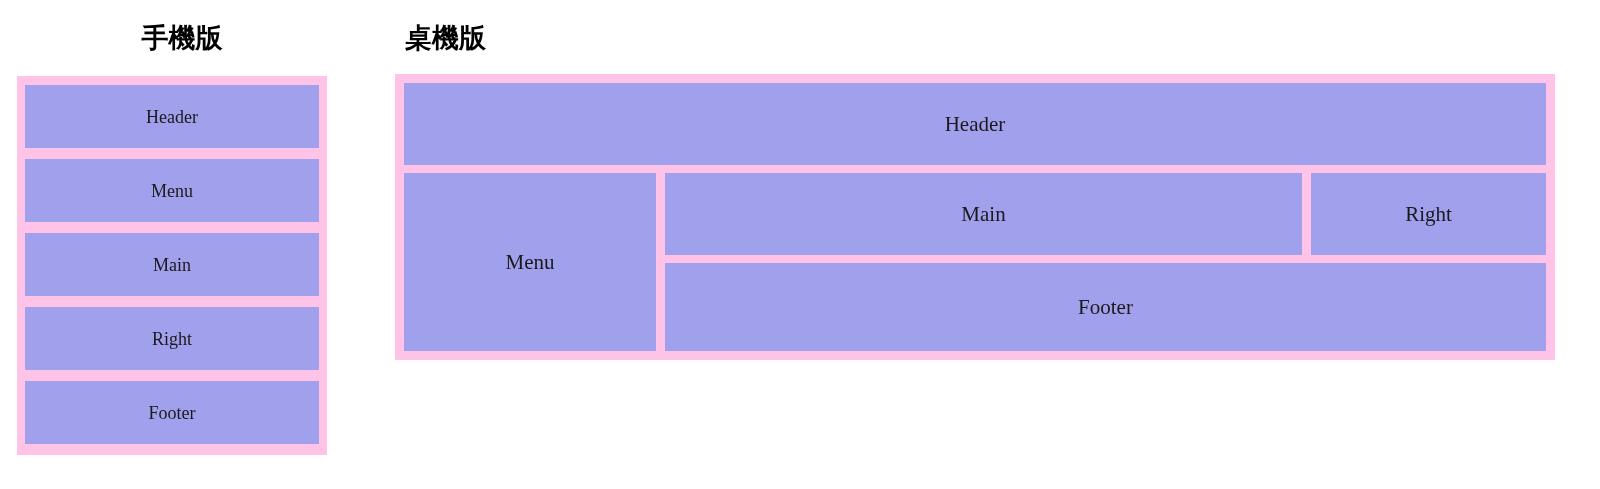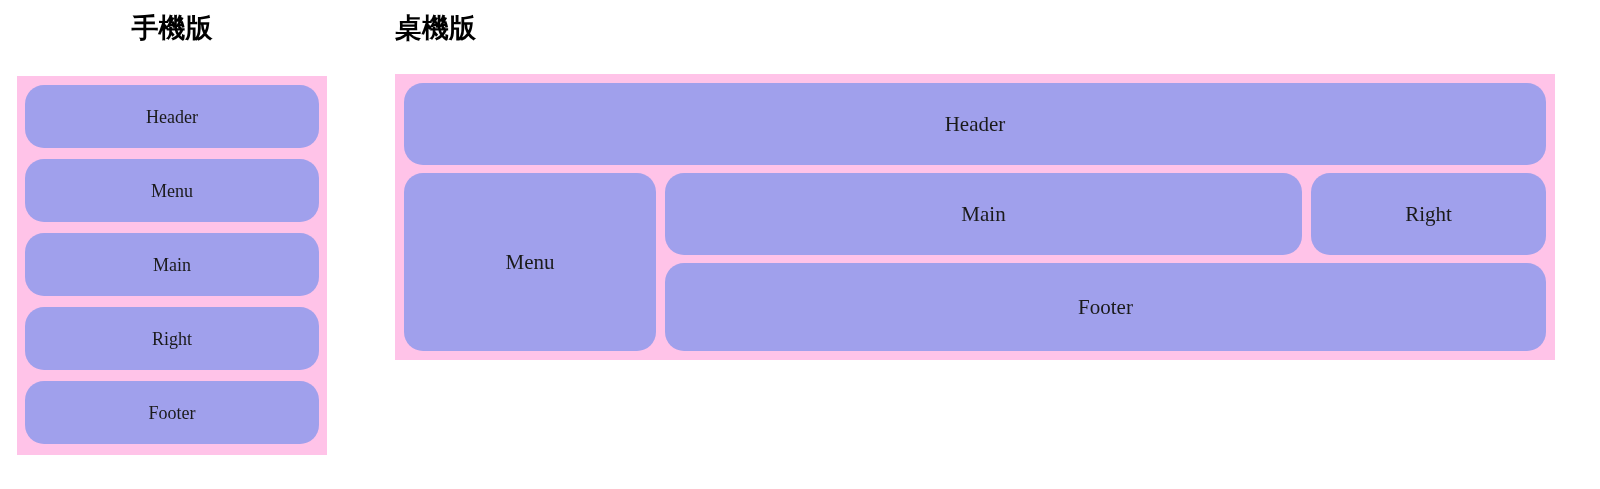--- a/index.html
+++ b/index.html
@@ -19,21 +19,21 @@
     position: absolute;
     left: 0;
     top: 0;
     width: 1600px;
     height: 489px;
   }
 
   
   .section-title {
     position: absolute;
-    margin: 0;
+    margin: 10px;
     font-family: "DejaVu Sans", sans-serif;
     font-weight: bold;
     font-size: 27px;
     line-height: 1;
     color: #000000;
     white-space: nowrap;
   }
   #mobile-title {
     left: 17px;
     top: 14px;
@@ -57,21 +57,20 @@
     position: absolute;
     background: #a0a0ec;
     box-sizing: border-box;
     display: flex;
     align-items: center;
     justify-content: center;
     color: #1a1a1a;
     font-family: "Liberation Serif", serif;
     font-size: 18px;
     line-height: 1;
-    border-radius: 19px;
   }
 
   
   #mobile-frame {
     left: 17px;
     top: 76px;
     width: 310px;
     height: 379px;
   }
   #mobile-frame .cell { left: 8px; width: 294px; height: 63px; }

